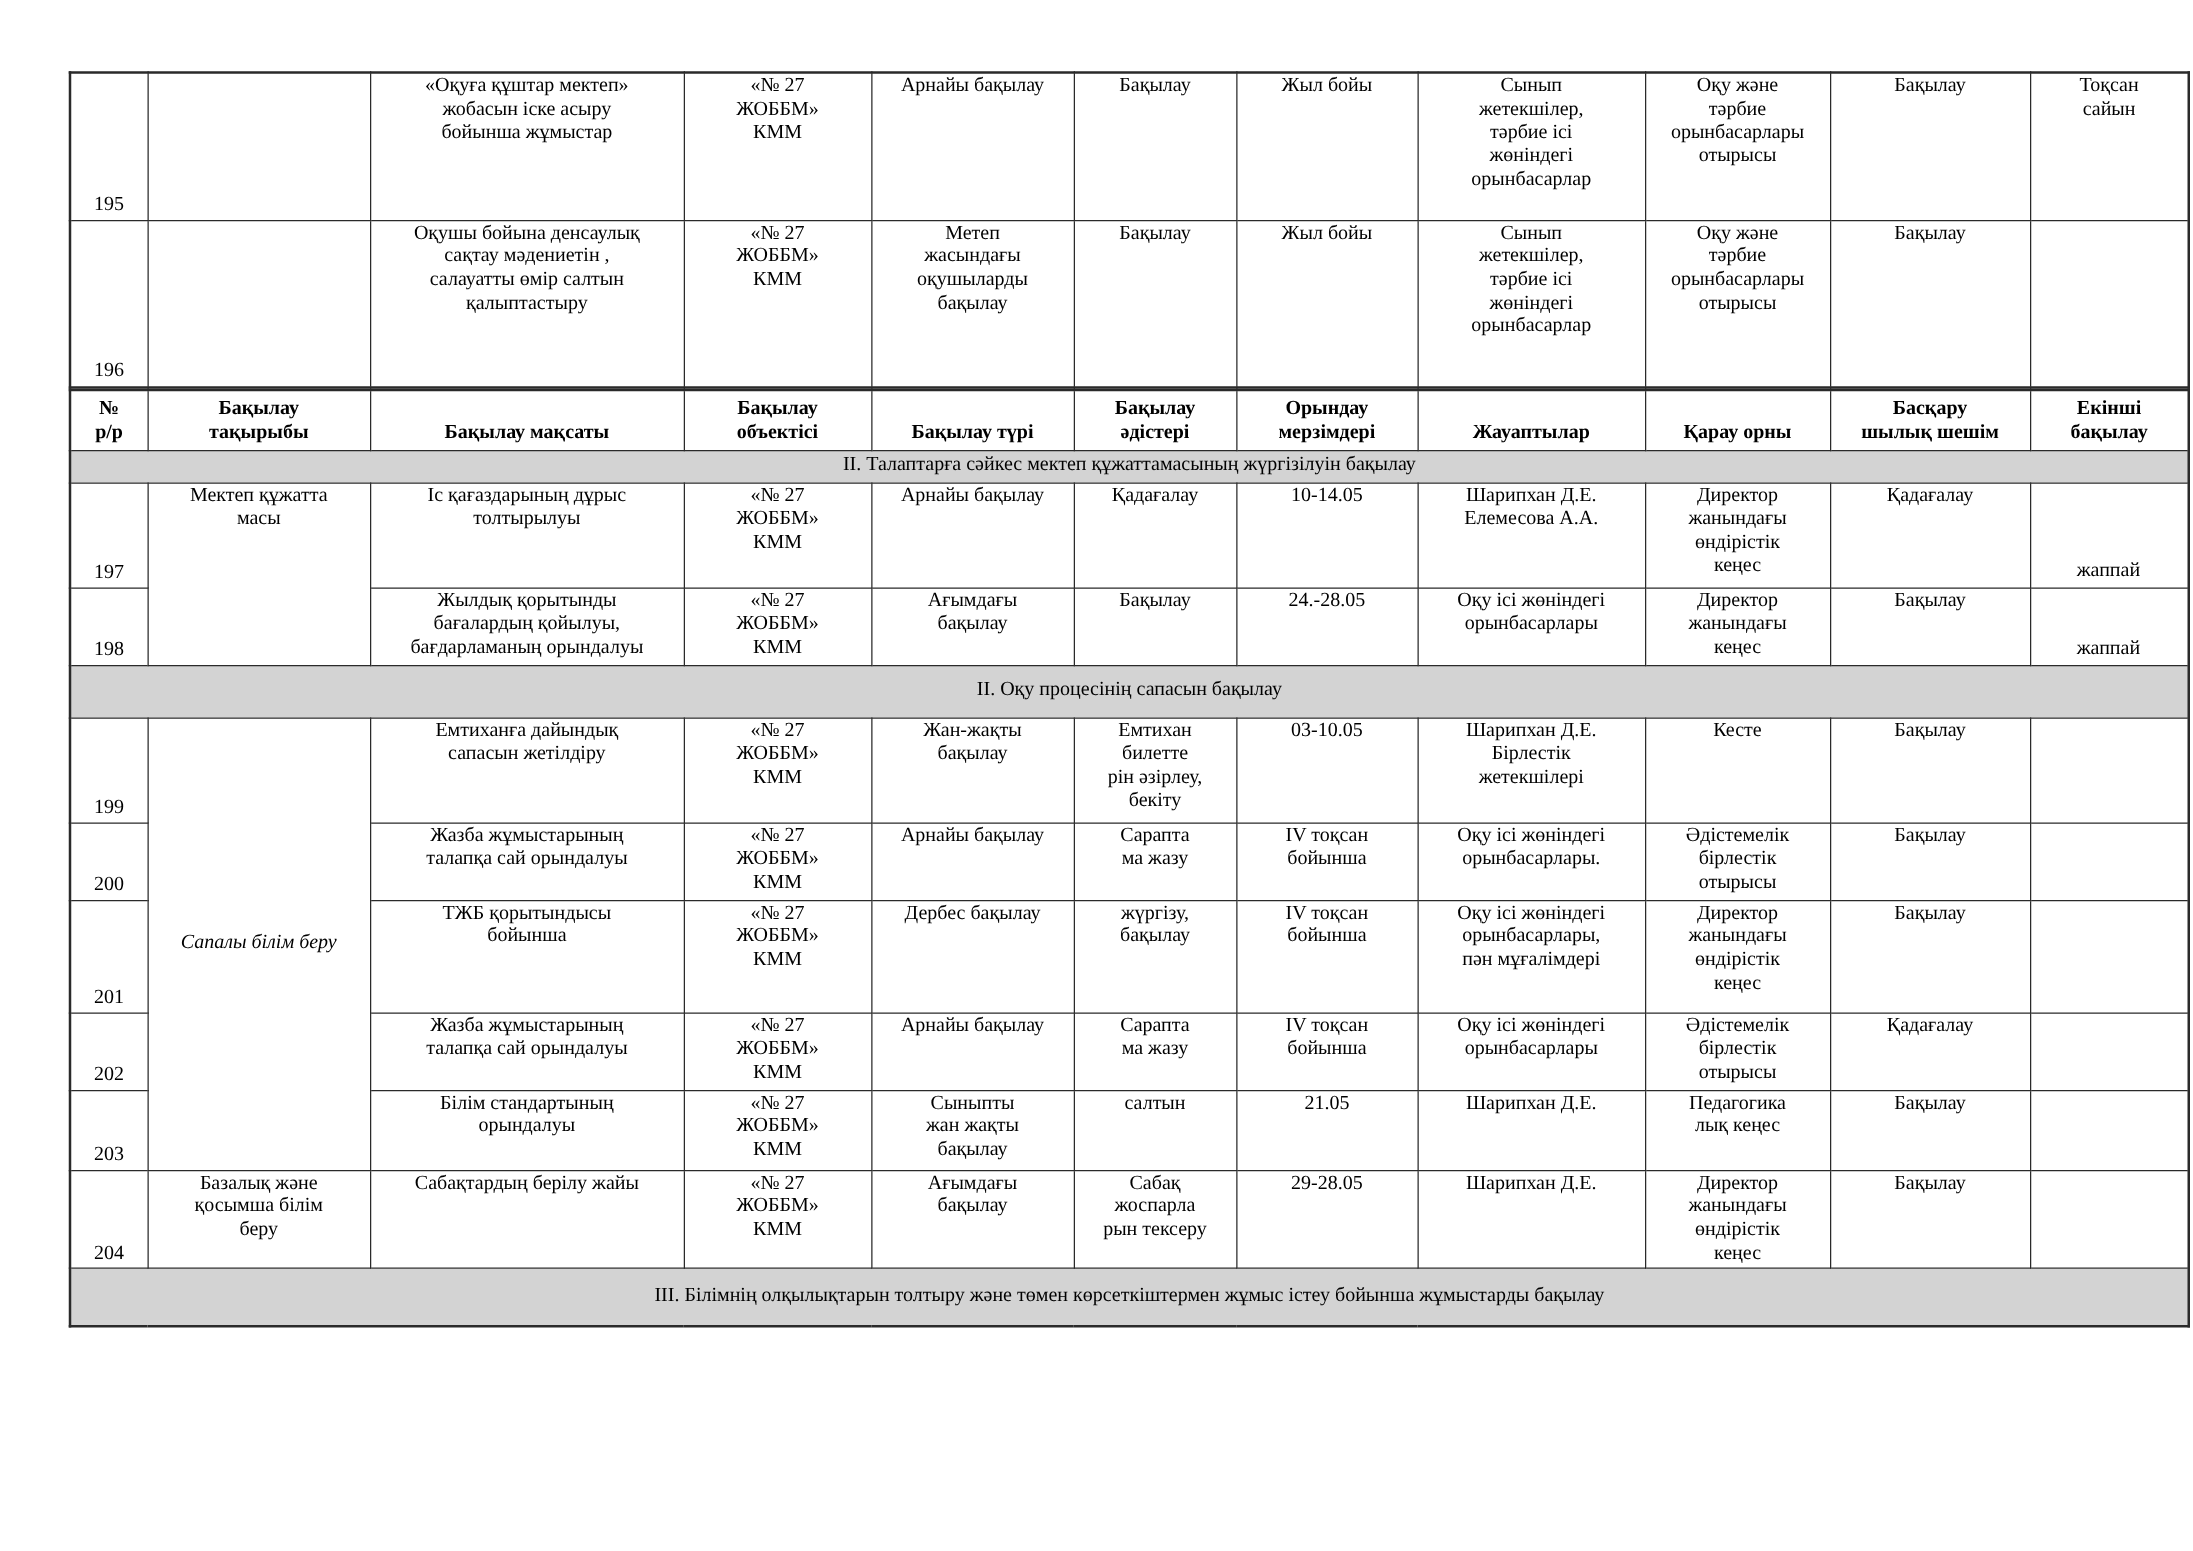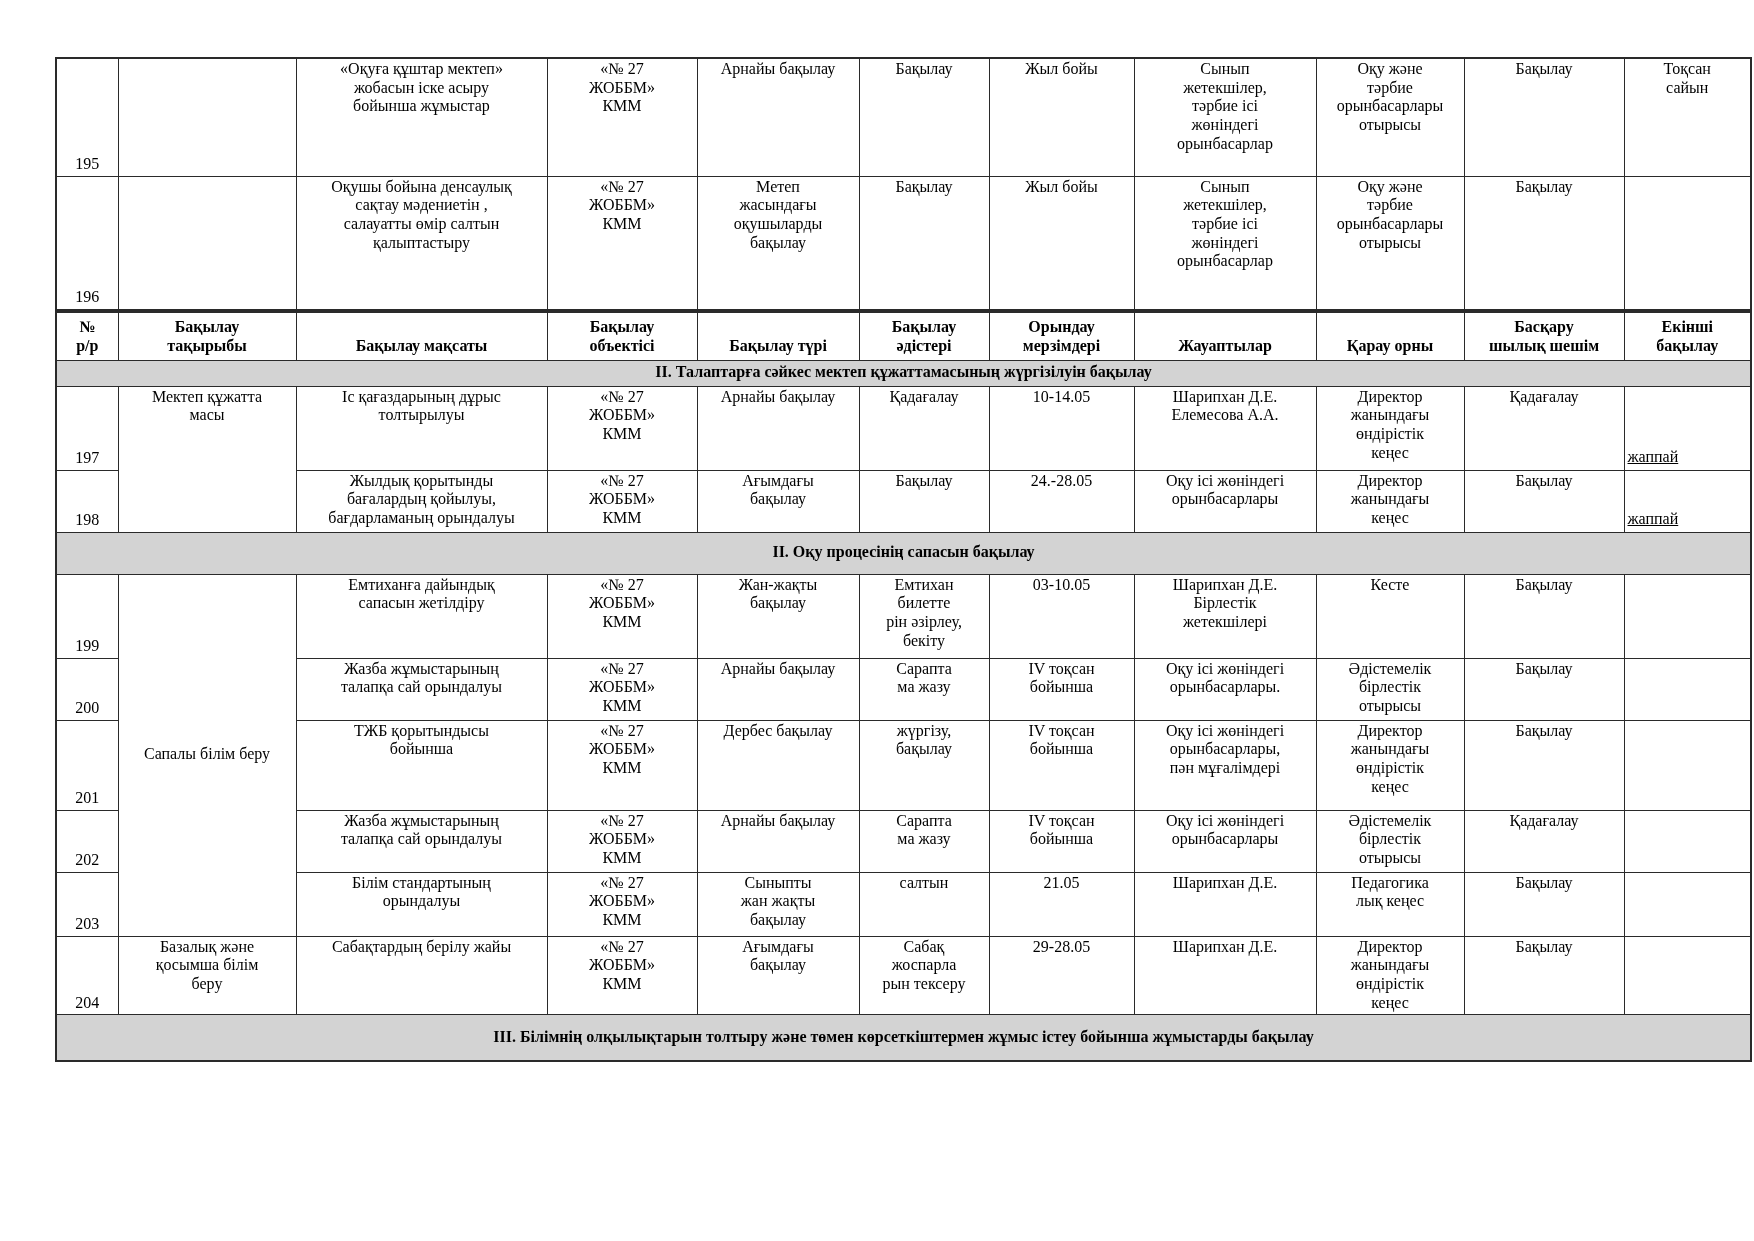--- a/index.html
+++ b/index.html
@@ -16,23 +16,23 @@
   table{border-collapse:collapse;table-layout:fixed;width:1695px;border:2px solid var(--border);}
   td{
     border:1px solid var(--border);
     padding:1px 3px 2px;
     vertical-align:top;text-align:center;
     font-size:16px;line-height:1.17;
     white-space:pre-line;overflow:hidden;word-wrap:break-word;
   }
   .num{vertical-align:bottom;padding-bottom:2px;}
   .hdr td{font-weight:bold;vertical-align:bottom;padding-bottom:4px;}
-  .section td{background:var(--section-bg);font-weight:bold;vertical-align:middle;}
-  .mid{vertical-align:middle;}
-  .br{vertical-align:bottom;text-align:left;padding-right:4px;padding-bottom:3px;text-decoration:underline;}
+  .section td{background:var(--section-bg);font-weight:normal;vertical-align:middle;}
+  .mid{vertical-align:middle;font-style:italic;}
+  .br{vertical-align:bottom;text-align:center;padding-right:4px;padding-bottom:3px;}
   .month{font-weight:bold;text-align:center;font-size:17px;margin:15px 0 21px;letter-spacing:.5px;}
 </style>
 </head>
 <body>
 
 <div class="sheet">
 
   <table>
     <colgroup>
       <col style="width:62px">

